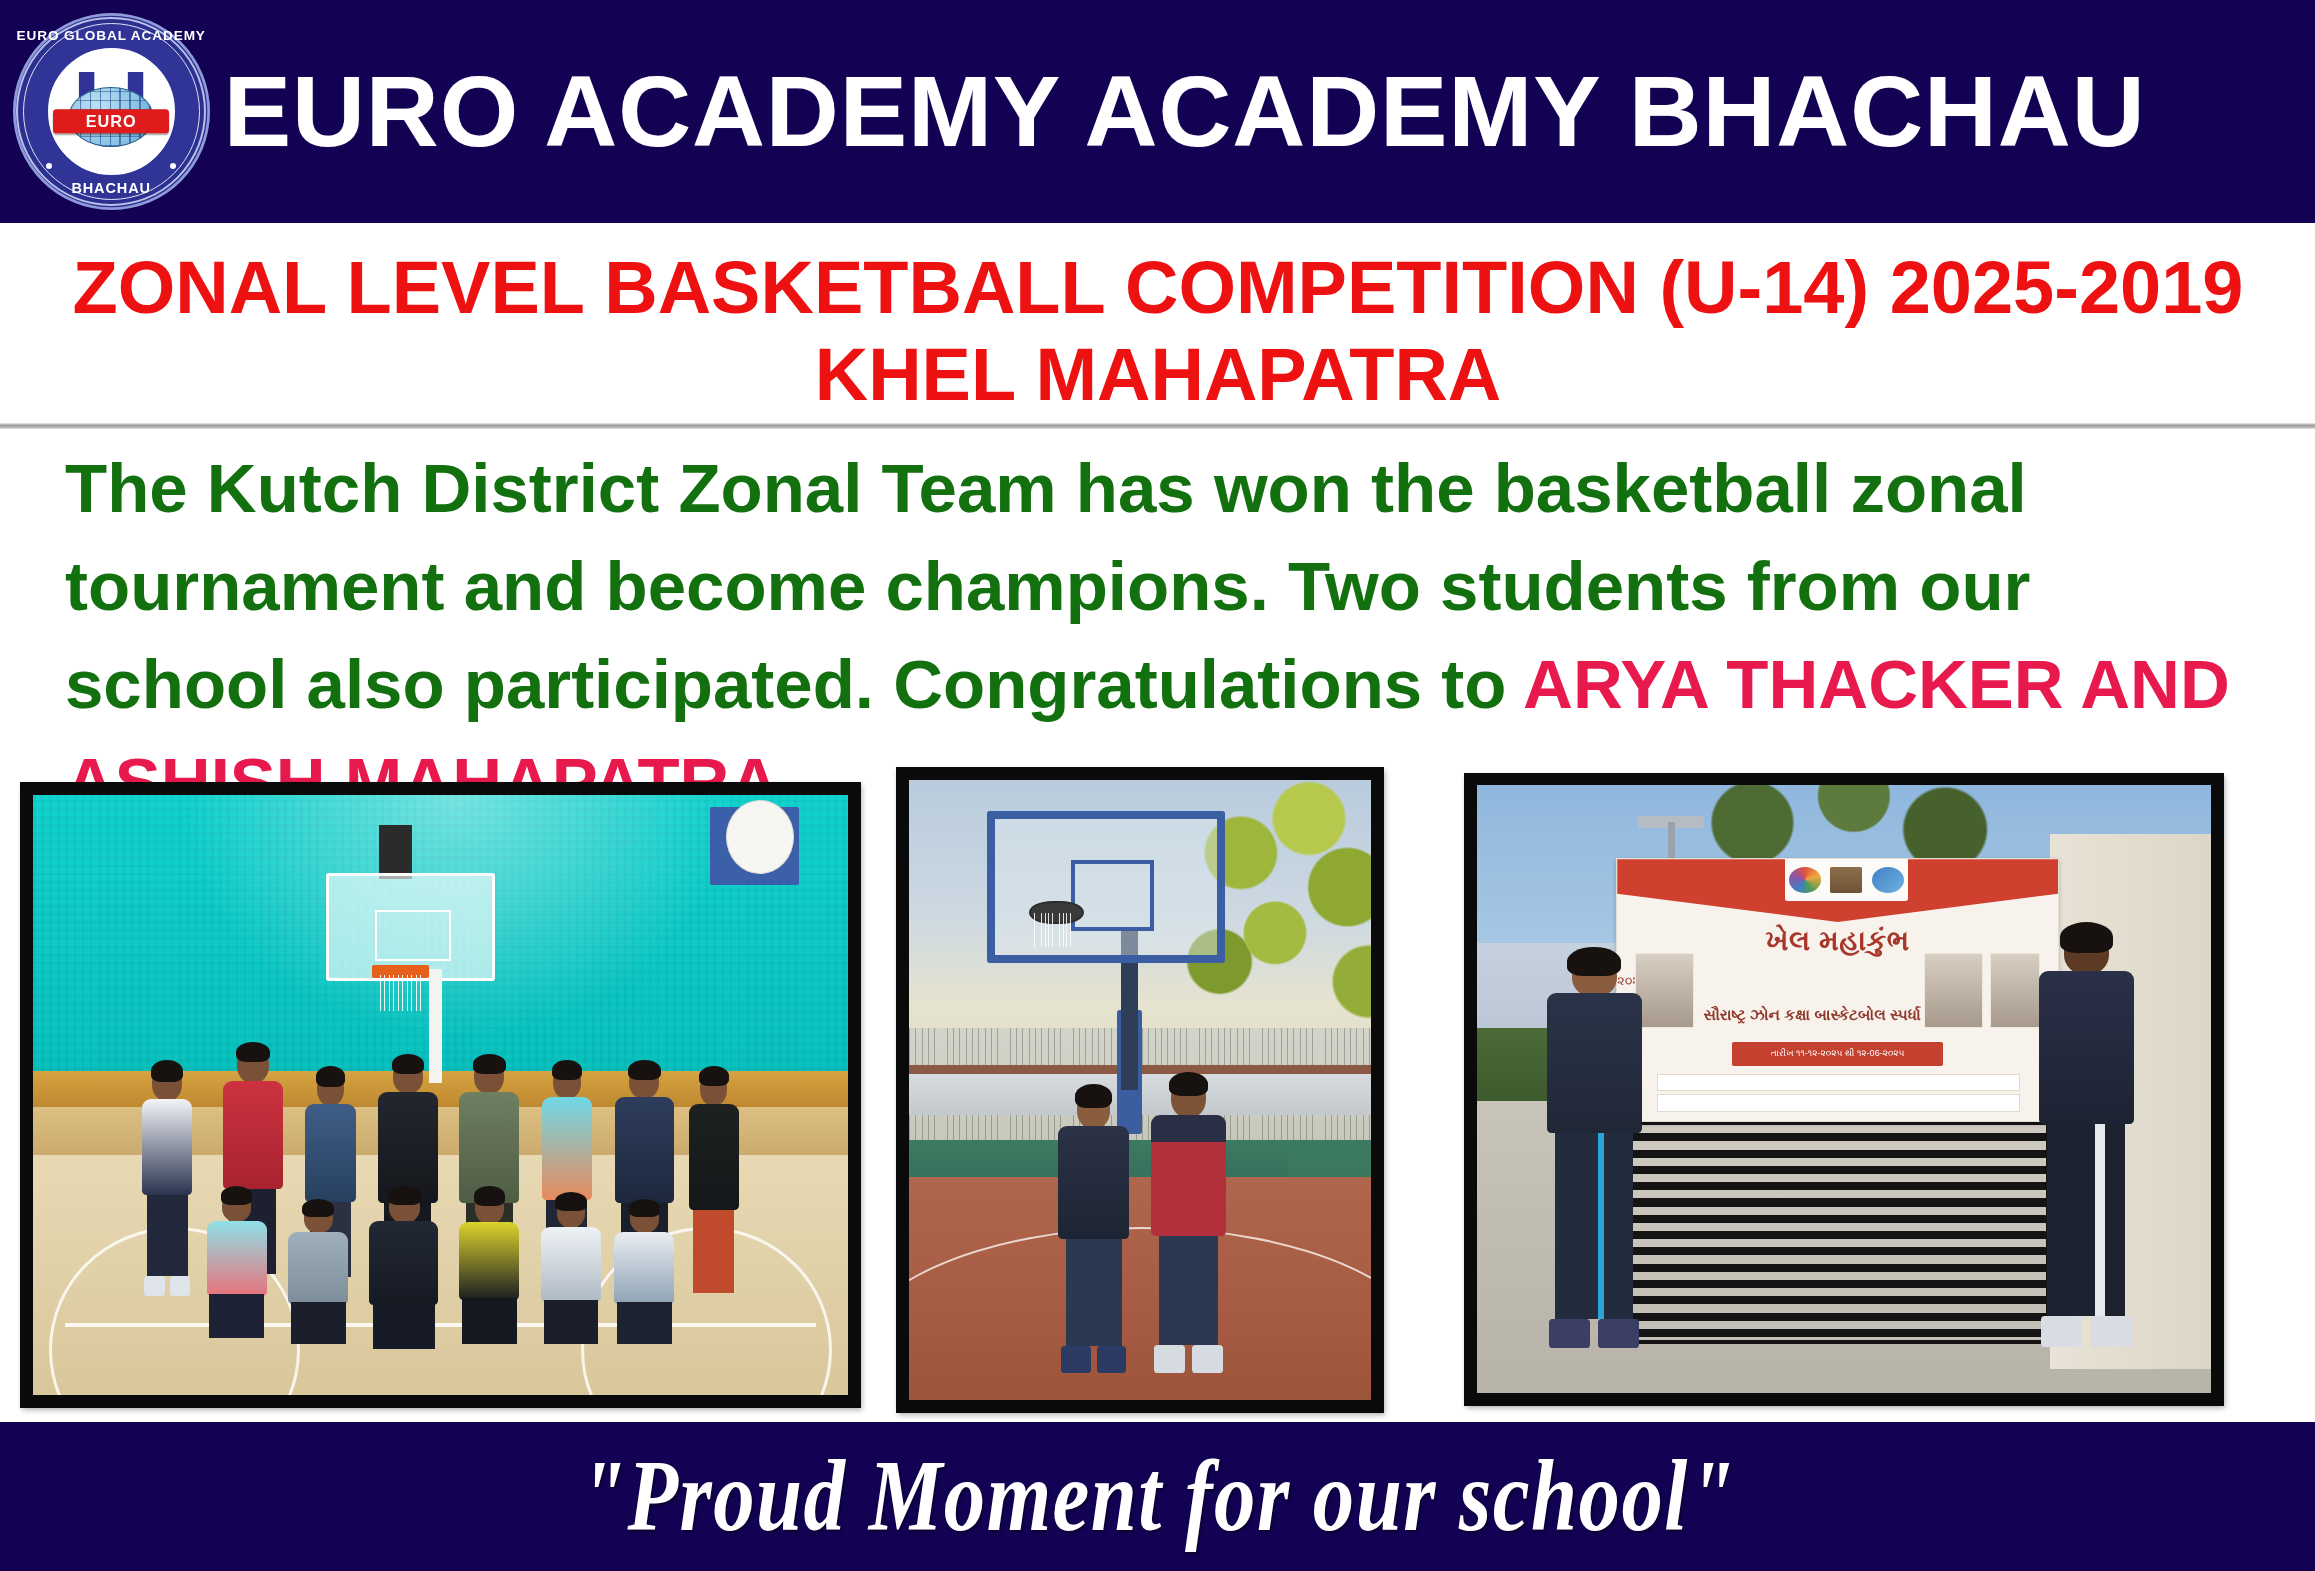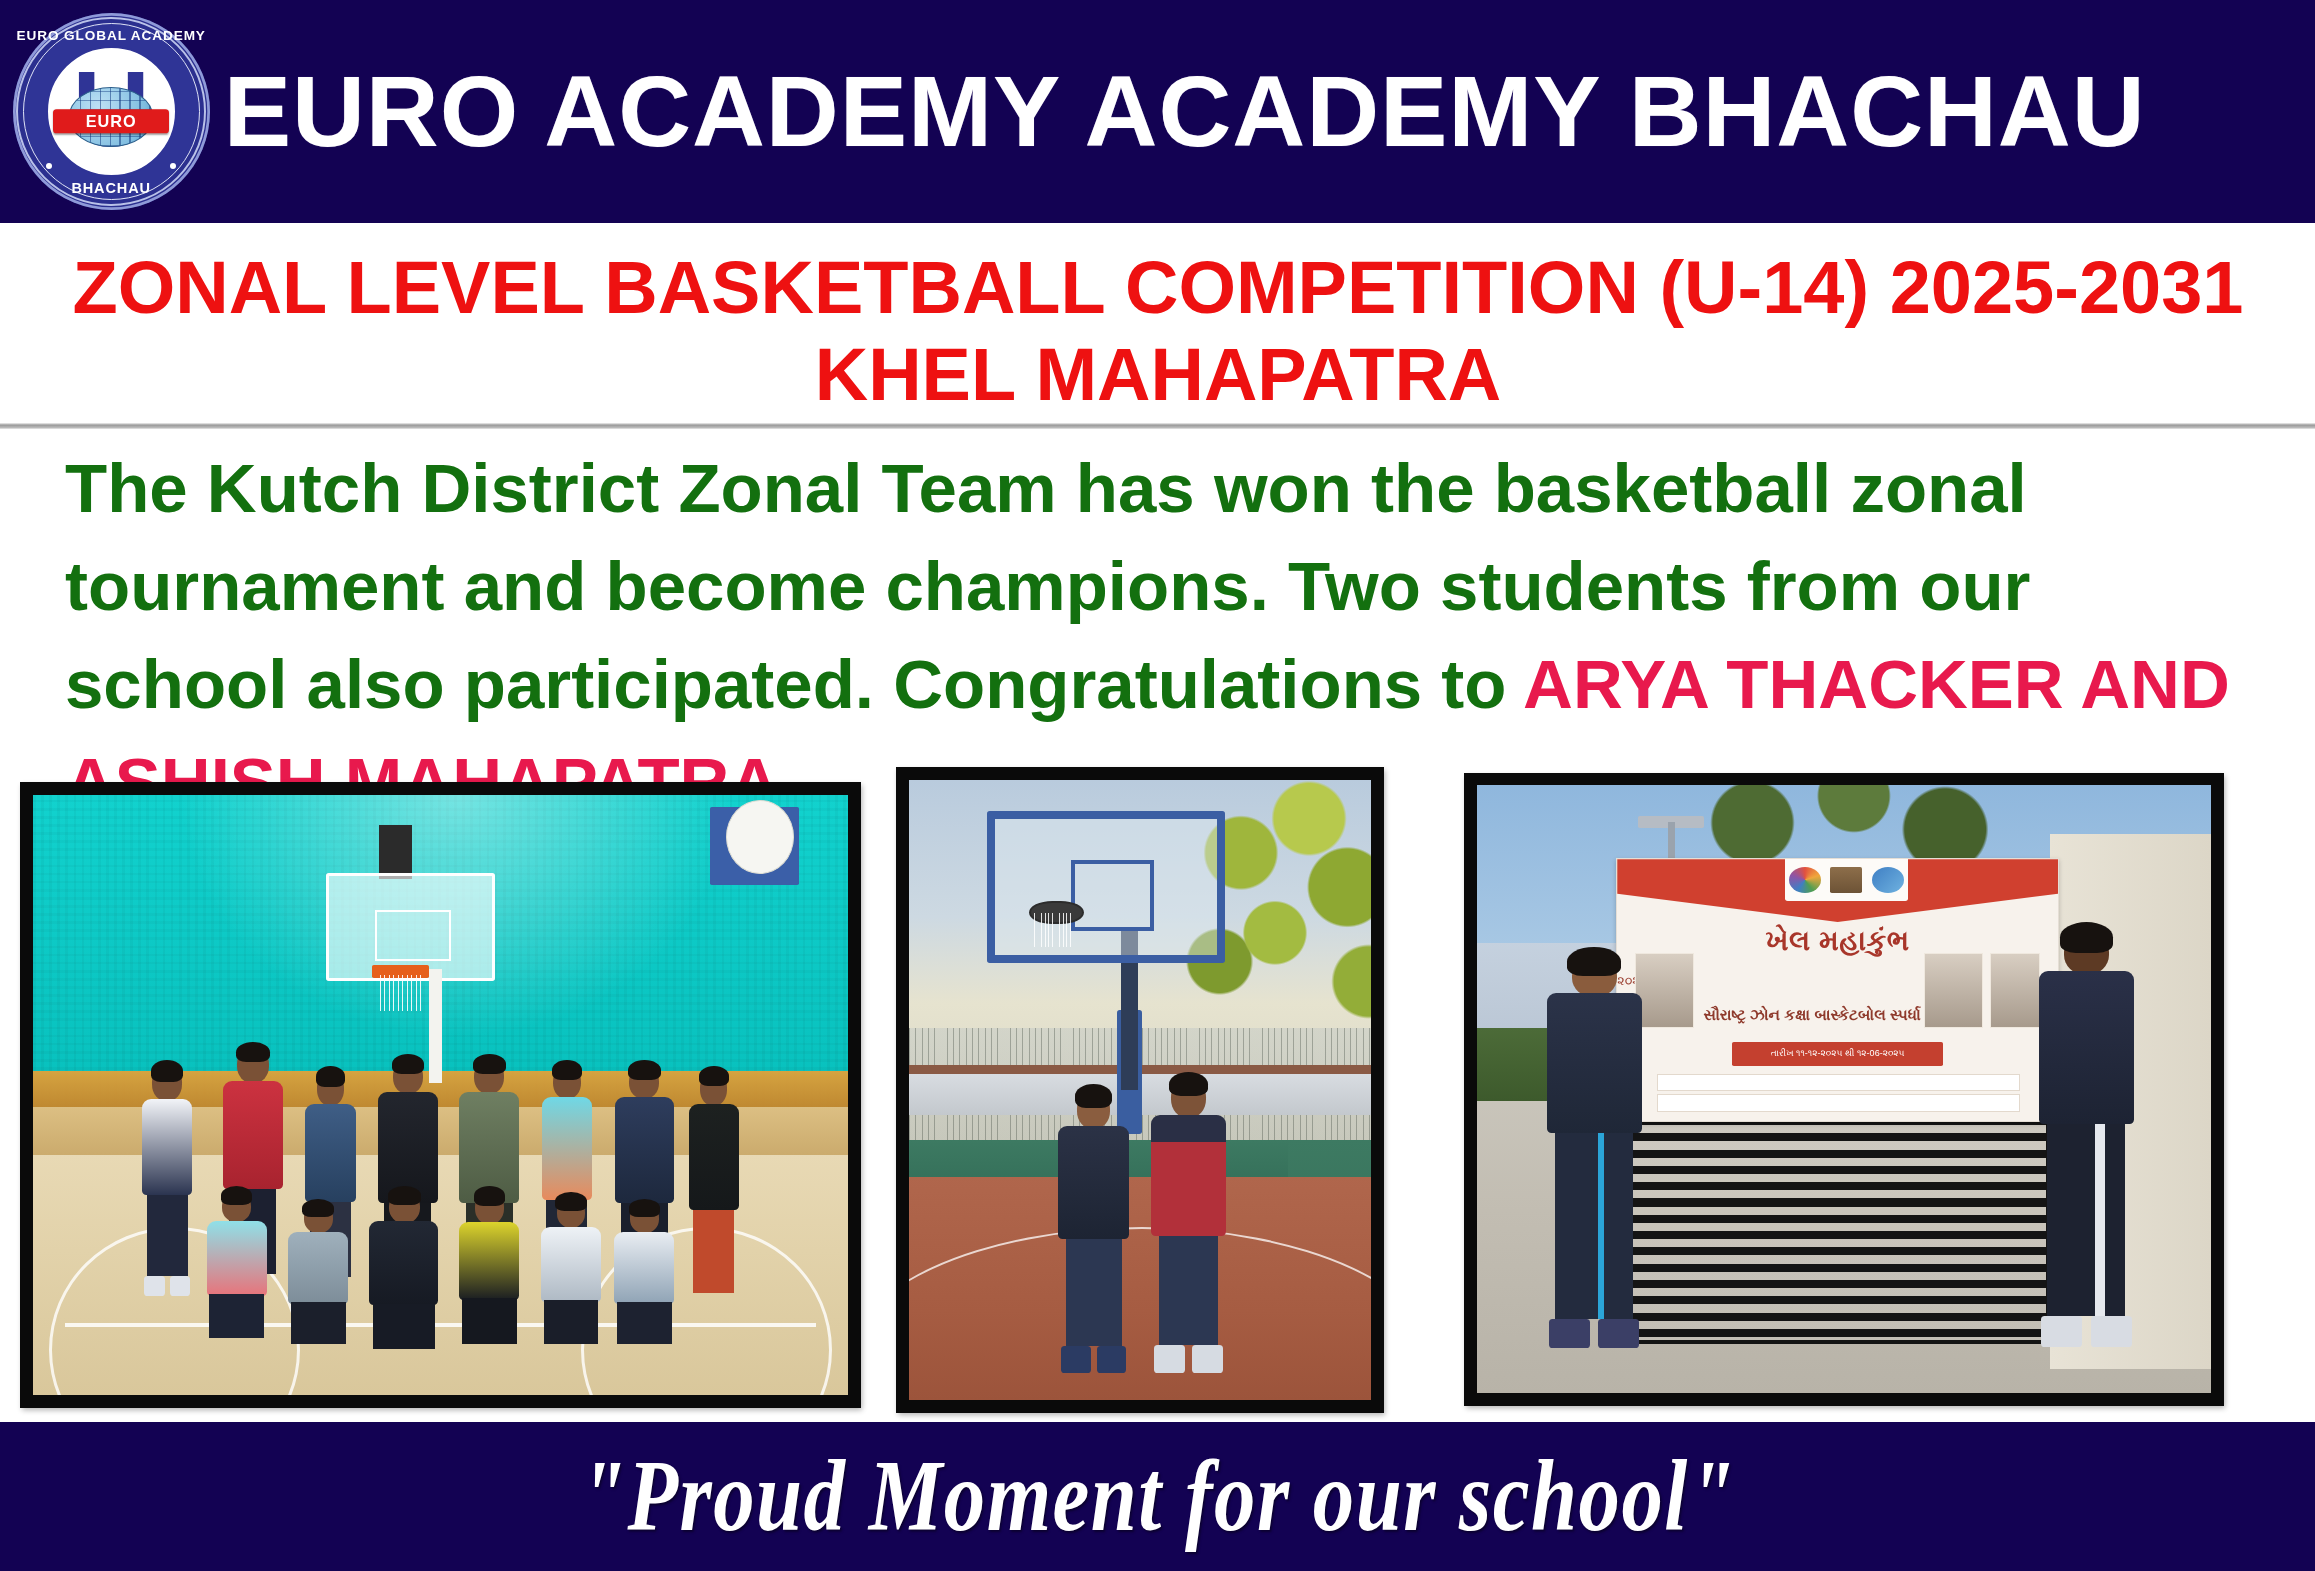--- a/index.html
+++ b/index.html
@@ -290,21 +290,21 @@
         <div class="letter-u">U</div>
         <div class="globe"></div>
         <div class="euro-band">EURO</div>
       </div>
     </div>
 
     <div class="school-title">EURO ACADEMY ACADEMY BHACHAU</div>
   </div>
 
   <div class="title-block">
-    <div class="title-line1">ZONAL LEVEL BASKETBALL COMPETITION (U-14) 2025-2031</div>
+    <div class="title-line1">ZONAL LEVEL BASKETBALL COMPETITION (U-14) 2025-2019</div>
     <div class="title-line2">KHEL MAHAPATRA</div>
   </div>
   <div class="divider"></div>
 
   <div class="body-block">
     <div class="body-text"><span>The Kutch District Zonal Team has won the basketball zonal tournament and become champions. Two students from our school also participated. Congratulations to </span><span class="hl">ARYA THACKER AND ASHISH MAHAPATRA.</span></div>
   </div>
 
   <div class="photos">
 

